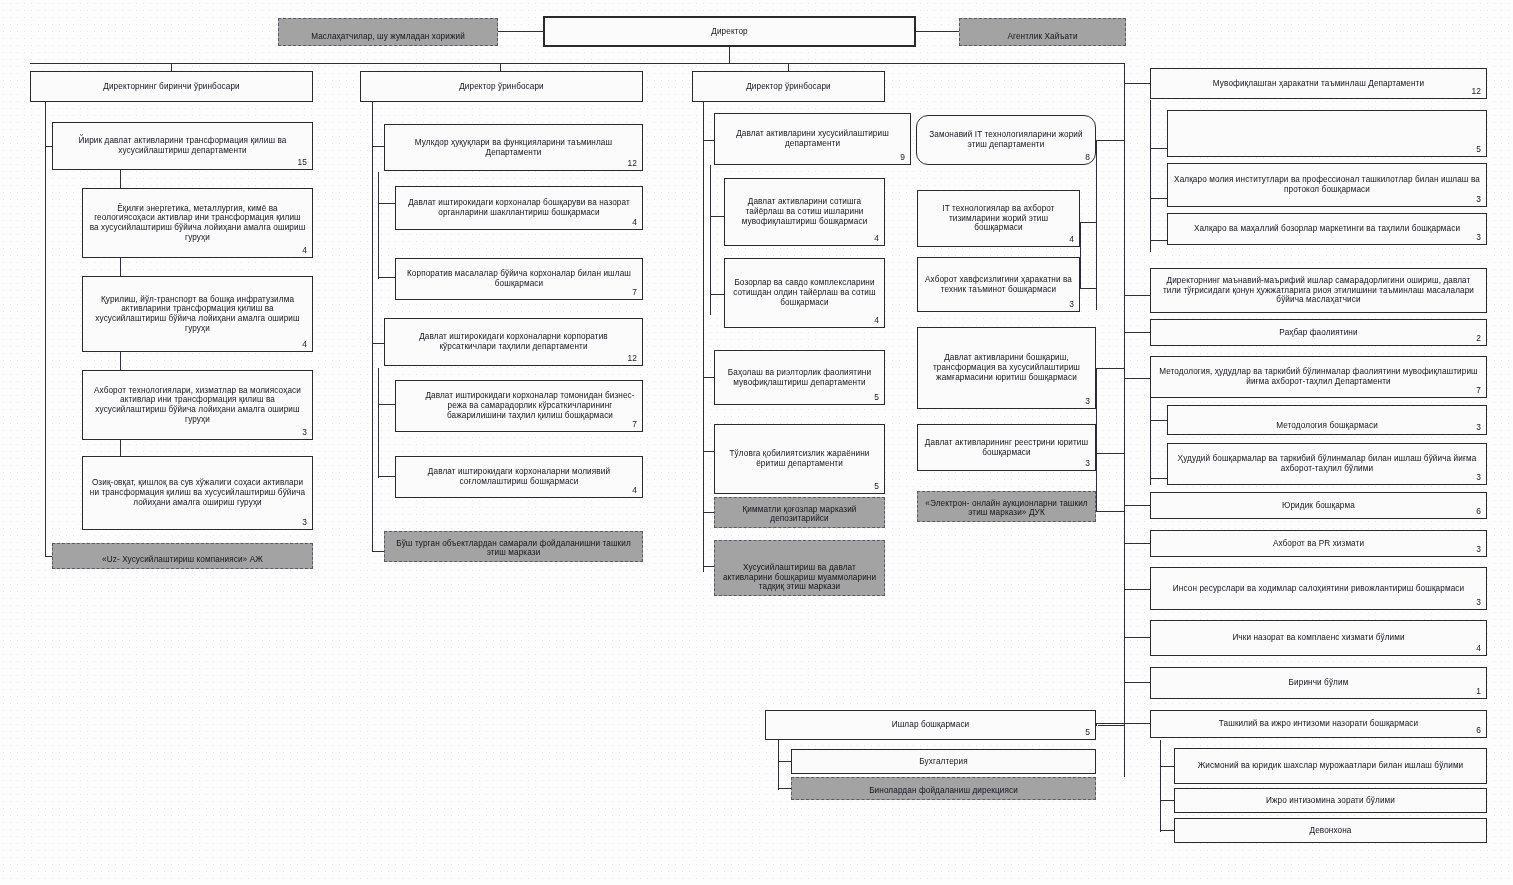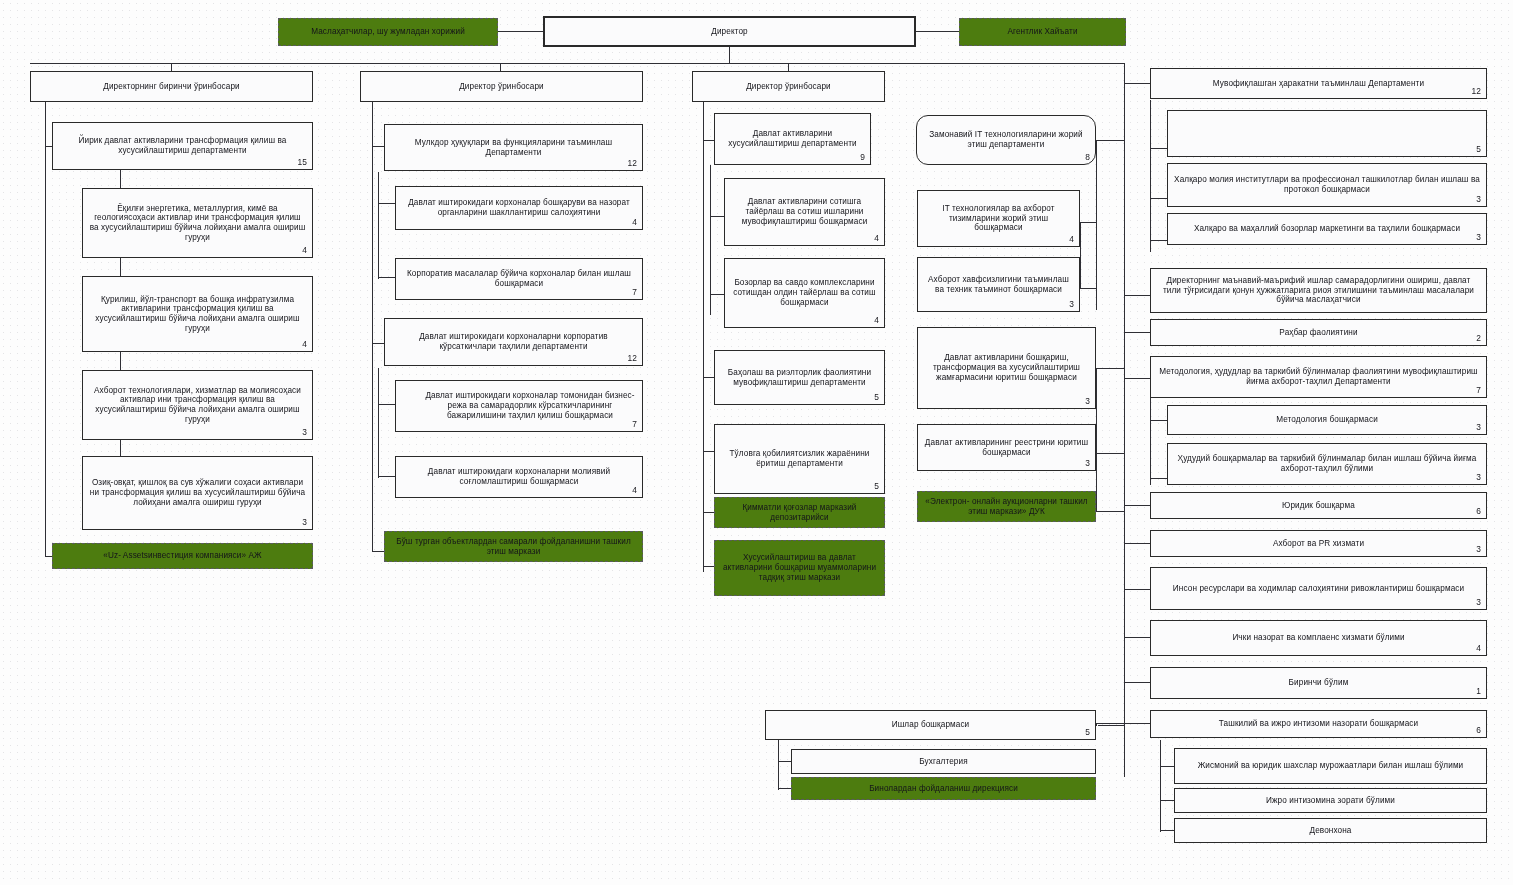--- a/index.html
+++ b/index.html
@@ -27,21 +27,22 @@
     align-items:center;
     justify-content:center;
     text-align:center;
     color:#14141a;
     line-height:1.18;
     padding:3px 6px;
     letter-spacing:.1px;
   }
   .box.dashed{
     border:1px dashed #5a5a62;
-    background:#4d7c0f;
+    background:#a3a3a3;
+    align-items:flex-end;
   }
   .box.thick{border-width:2px;}
   .label{
     display:block;
     width:100%;
     font-size:8.2px;
   }
   .cnt{
     position:absolute;
     right:5px;
@@ -178,32 +179,32 @@
 </div>
 <div class="box" style="left:82px;top:370px;width:231px;height:70px;">
   <span class="label">Ахборот технологиялари, хизматлар ва молиясоҳаси активлар ини трансформация қилиш ва хусусийлаштириш бўйича лойиҳани амалга ошириш гуруҳи</span>
   <span class="cnt">3</span>
 </div>
 <div class="box" style="left:82px;top:456px;width:231px;height:74px;">
   <span class="label">Озиқ-овқат, қишлоқ ва сув хўжалиги соҳаси активлари ни трансформация қилиш ва хусусийлаштириш бўйича лойиҳани амалга ошириш гуруҳи</span>
   <span class="cnt">3</span>
 </div>
 <div class="box dashed" style="left:52px;top:543px;width:261px;height:26px;">
-  <span class="label">«Uz- Assetsинвестиция компанияси» АЖ</span>
+  <span class="label">«Uz- Хусусийлаштириш компанияси» АЖ</span>
 </div>
 
 <div class="box" style="left:360px;top:71px;width:283px;height:31px;">
   <span class="label">Директор ўринбосари</span>
 </div>
 <div class="box" style="left:384px;top:124px;width:259px;height:47px;">
   <span class="label">Мулкдор ҳуқуқлари ва функцияларини таъминлаш Департаменти</span>
   <span class="cnt">12</span>
 </div>
 <div class="box" style="left:395px;top:186px;width:248px;height:44px;">
-  <span class="label">Давлат иштирокидаги корхоналар бошқаруви ва назорат органларини шакллантириш салоҳиятини</span>
+  <span class="label">Давлат иштирокидаги корхоналар бошқаруви ва назорат органларини шакллантириш бошқармаси</span>
   <span class="cnt">4</span>
 </div>
 <div class="box" style="left:395px;top:258px;width:248px;height:42px;">
   <span class="label">Корпоратив масалалар бўйича корхоналар билан ишлаш бошқармаси</span>
   <span class="cnt">7</span>
 </div>
 <div class="box" style="left:384px;top:318px;width:259px;height:48px;">
   <span class="label">Давлат иштирокидаги корхоналарни корпоратив кўрсаткичлари таҳлили департаменти</span>
   <span class="cnt">12</span>
 </div>
@@ -215,21 +216,21 @@
   <span class="label">Давлат иштирокидаги корхоналарни молиявий соғломлаштириш бошқармаси</span>
   <span class="cnt">4</span>
 </div>
 <div class="box dashed" style="left:384px;top:531px;width:259px;height:31px;">
   <span class="label">Бўш турган объектлардан самарали фойдаланишни ташкил этиш маркази</span>
 </div>
 
 <div class="box" style="left:692px;top:71px;width:193px;height:31px;">
   <span class="label">Директор ўринбосари</span>
 </div>
-<div class="box" style="left:714px;top:113px;width:157px;height:52px;">
+<div class="box" style="left:714px;top:113px;width:197px;height:52px;">
   <span class="label">Давлат активларини хусусийлаштириш департаменти</span>
   <span class="cnt">9</span>
 </div>
 <div class="box" style="left:724px;top:178px;width:161px;height:68px;">
   <span class="label">Давлат активларини сотишга тайёрлаш ва сотиш ишларини мувофиқлаштириш бошқармаси</span>
   <span class="cnt">4</span>
 </div>
 <div class="box" style="left:724px;top:258px;width:161px;height:70px;">
   <span class="label">Бозорлар ва савдо комплексларини сотишдан олдин тайёрлаш ва сотиш бошқармаси</span>
   <span class="cnt">4</span>
@@ -251,21 +252,21 @@
 
 <div class="box" style="left:916px;top:115px;width:180px;height:50px;border-radius:12px;">
   <span class="label">Замонавий IT технологияларини жорий этиш департаменти</span>
   <span class="cnt">8</span>
 </div>
 <div class="box" style="left:917px;top:190px;width:163px;height:57px;">
   <span class="label">IT  технологиялар ва ахборот тизимларини жорий этиш бошқармаси</span>
   <span class="cnt">4</span>
 </div>
 <div class="box" style="left:917px;top:257px;width:163px;height:55px;">
-  <span class="label">Ахборот хавфсизлигини таъминлаш ва техник таъминот бошқармаси</span>
+  <span class="label">Ахборот хавфсизлигини ҳаракатни ва техник таъминот бошқармаси</span>
   <span class="cnt">3</span>
 </div>
 <div class="box" style="left:917px;top:327px;width:179px;height:82px;">
   <span class="label">Давлат активларини бошқариш, трансформация ва хусусийлаштириш жамғармасини юритиш бошқармаси</span>
   <span class="cnt">3</span>
 </div>
 <div class="box" style="left:917px;top:424px;width:179px;height:47px;">
   <span class="label">Давлат активларининг реестрини юритиш бошқармаси</span>
   <span class="cnt">3</span>
 </div>
@@ -292,21 +293,21 @@
   <span class="label">Директорнинг маънавий-маърифий ишлар самарадорлигини ошириш, давлат тили тўғрисидаги қонун ҳужжатларига риоя этилишини таъминлаш масалалари бўйича маслаҳатчиси</span>
 </div>
 <div class="box" style="left:1150px;top:319px;width:337px;height:27px;">
   <span class="label">Раҳбар фаолиятини</span>
   <span class="cnt">2</span>
 </div>
 <div class="box" style="left:1150px;top:356px;width:337px;height:42px;">
   <span class="label">Методология, ҳудудлар ва таркибий бўлинмалар фаолиятини мувофиқлаштириш йиғма ахборот-таҳлил Департаменти</span>
   <span class="cnt">7</span>
 </div>
-<div class="box" style="left:1167px;top:405px;width:320px;height:30px;">
+<div class="box" style="left:1167px;top:405px;width:320px;height:30px;align-items:flex-end;">
   <span class="label">Методология бошқармаси</span>
   <span class="cnt">3</span>
 </div>
 <div class="box" style="left:1167px;top:443px;width:320px;height:42px;">
   <span class="label">Ҳудудий бошқармалар ва таркибий бўлинмалар билан ишлаш бўйича йиғма ахборот-таҳлил бўлими</span>
   <span class="cnt">3</span>
 </div>
 <div class="box" style="left:1150px;top:492px;width:337px;height:27px;">
   <span class="label">Юридик бошқарма</span>
   <span class="cnt">6</span>

